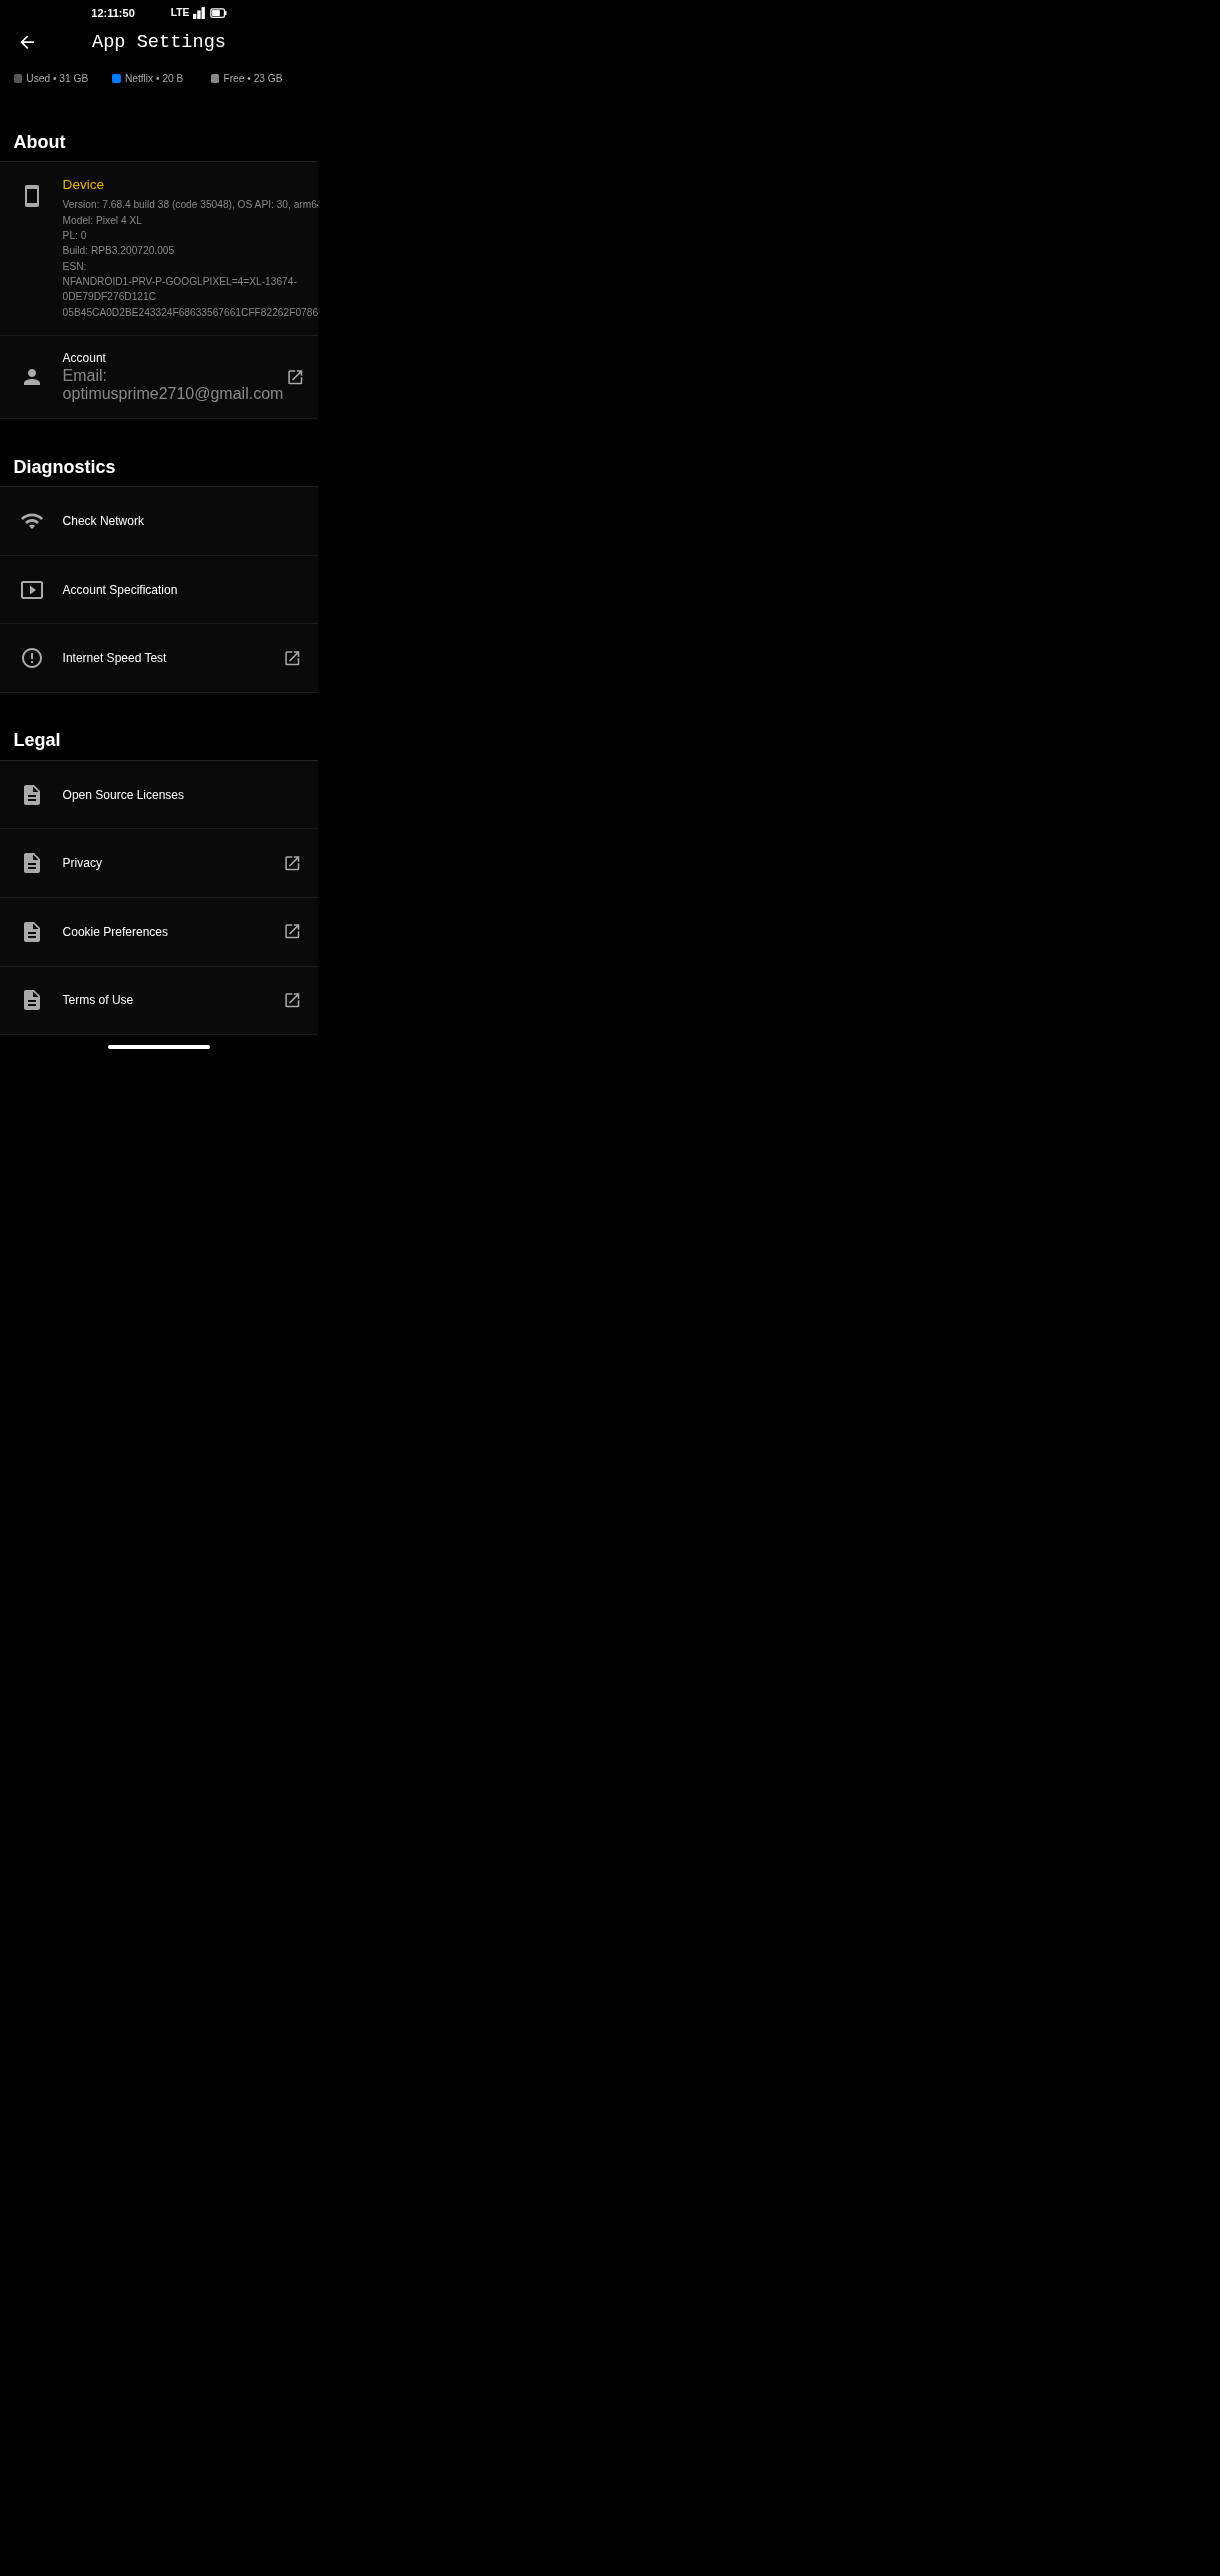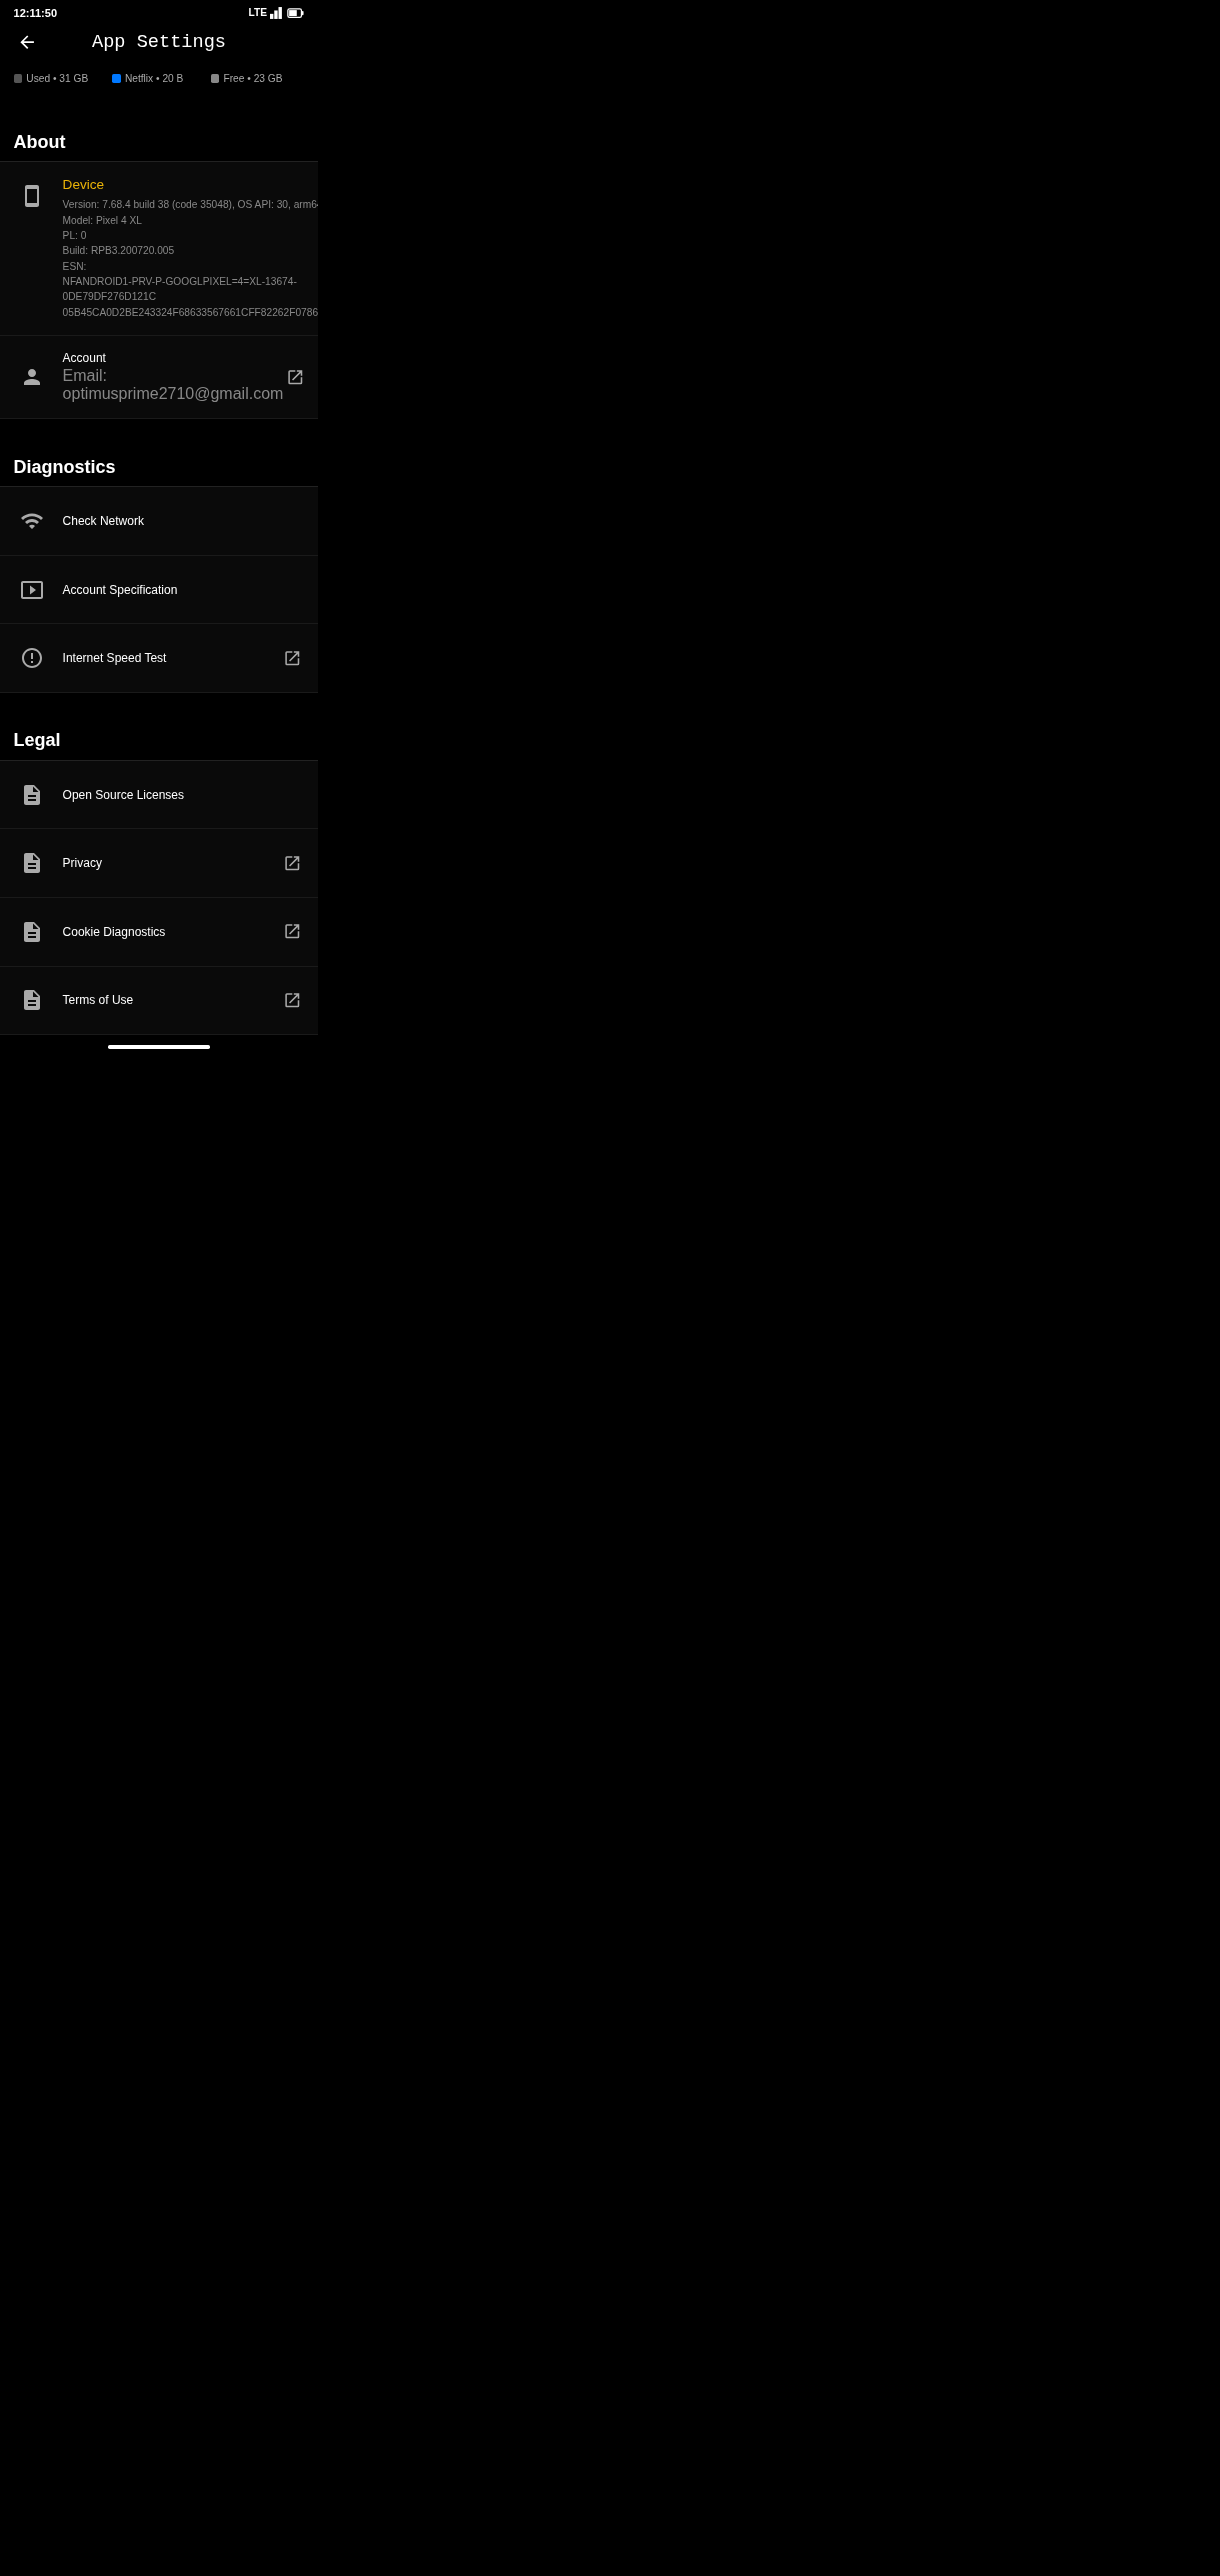--- a/index.html
+++ b/index.html
@@ -10,21 +10,21 @@
       color: #fff;
       font-family: 'Helvetica Neue', Arial, sans-serif;
       width: 318px;
       min-height: 100vh;
       overflow-x: hidden;
     }
 
     
     .status-bar {
       display: flex;
-      justify-content: space-between;
+      justify-content: center;
       align-items: center;
       padding: 6.8px 13.6px 3.4px;
       font-size: 11px;
       font-weight: 600;
     }
     .status-bar .time { font-weight: 700; }
     .status-icons { display: flex; align-items: center; gap: 3.4px; }
 
     
     .header {
@@ -343,21 +343,21 @@
   </div>
 </div>
 
 <div class="list-item">
   <div class="item-icon">
     <svg viewBox="0 0 24 24" fill="#aaa">
       <path d="M14 2H6c-1.1 0-1.99.9-1.99 2L4 20c0 1.1.89 2 1.99 2H18c1.1 0 2-.9 2-2V8l-6-6zm2 16H8v-2h8v2zm0-4H8v-2h8v2zm-3-5V3.5L18.5 9H13z"></path>
     </svg>
   </div>
   <div class="item-content">
-    <div class="item-title">Cookie Diagnostics</div>
+    <div class="item-title">Cookie Preferences</div>
   </div>
   <div class="external-icon">
     <svg width="18.6" height="18.6" viewBox="0 0 24 24" fill="#aaa">
       <path d="M19 19H5V5h7V3H5a2 2 0 00-2 2v14a2 2 0 002 2h14a2 2 0 002-2v-7h-2v7zM14 3v2h3.59l-9.83 9.83 1.41 1.41L19 6.41V10h2V3h-7z"></path>
     </svg>
   </div>
 </div>
 
 <div class="list-item">
   <div class="item-icon">

